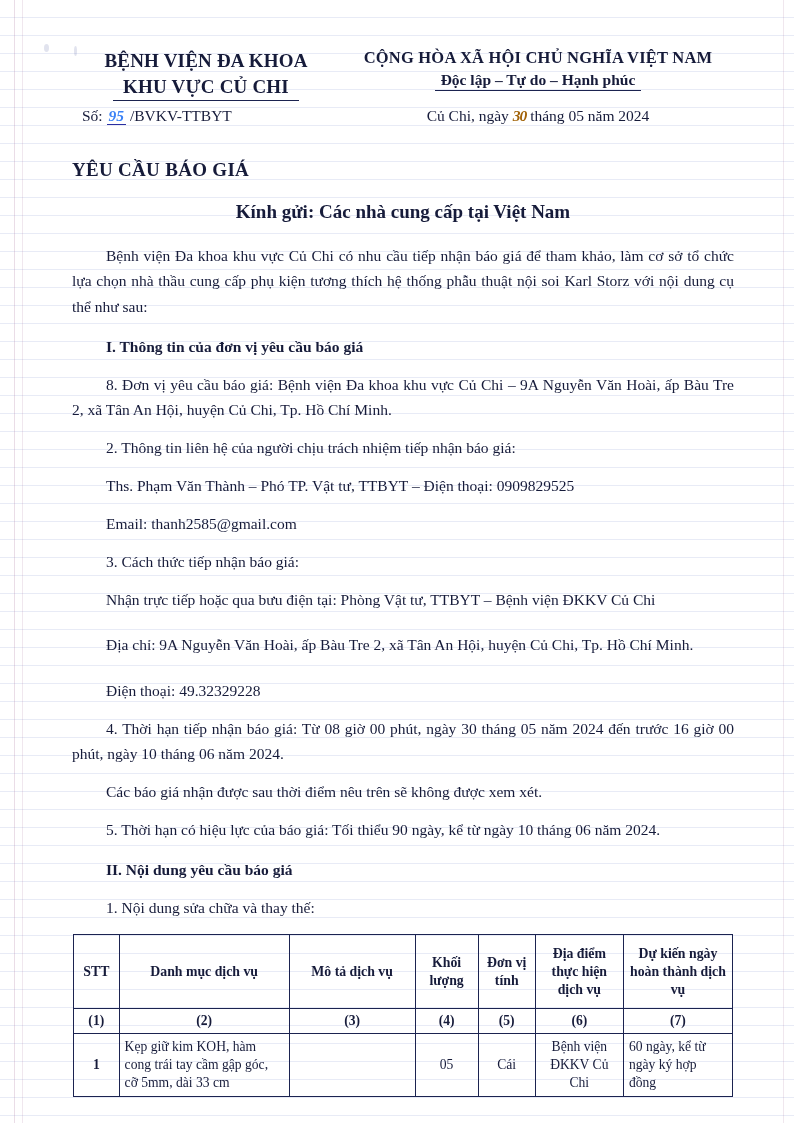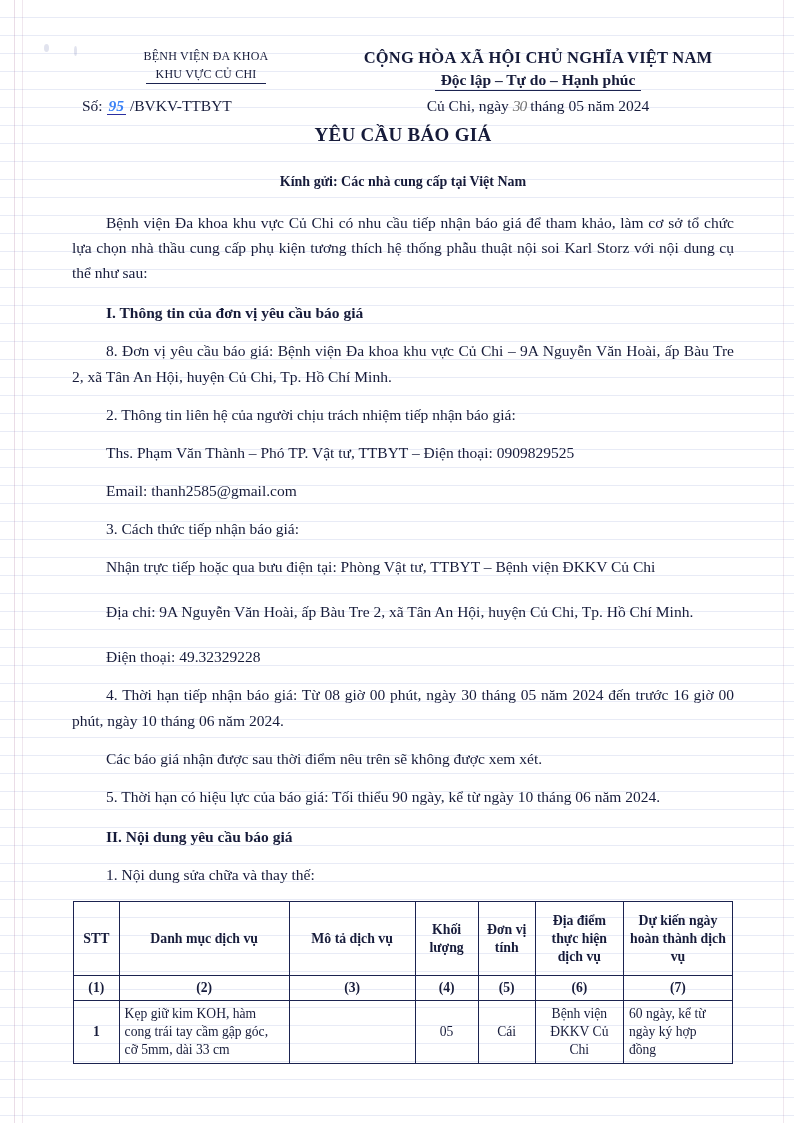--- a/index.html
+++ b/index.html
@@ -71,22 +71,22 @@
     width: 392px;
     text-align: center;
     padding-top: 4px;
   }
   .org-line1 {
     font-size: 15.5px;
     letter-spacing: .2px;
     white-space: nowrap;
   }
   .org-line2, .org-line3 {
-    font-size: 12px;
-    font-weight: normal;
+    font-size: 19px;
+    font-weight: bold;
     letter-spacing: .2px;
     line-height: 1.35;
   }
   .org-line3 { display: inline-block; border-bottom: 1.4px solid #1b2350; padding: 0 10px 1px; }
   .nation-line1 {
     font-size: 16.5px;
     font-weight: bold;
     letter-spacing: .2px;
     white-space: nowrap;
   }
@@ -120,38 +120,37 @@
     padding: 0 2px;
   }
   .place-date {
     width: 392px;
     text-align: center;
     font-size: 15.5px;
     white-space: nowrap;
   }
   .place-date .hand-date {
     font-style: italic;
-    font-weight: normal;
-    color: #737373;
+    font-weight: bold;
+    color: #a16207;
     letter-spacing: -1px;
   }
 
   .doc-title {
-    text-align: center;
     font-size: 19px;
     font-weight: bold;
     letter-spacing: .3px;
-    margin-top: 9px;
+    margin-top: 34px;
   }
 
   .recipient {
     text-align: center;
-    font-size: 14px;
-    font-weight: bold;
-    margin-top: 28px;
+    font-size: 19px;
+    font-weight: bold;
+    margin-top: 20px;
   }
 
   .body-text {
     font-size: 15.5px;
     line-height: 1.62;
     margin-top: 20px;
     text-align: justify;
   }
   .indent { text-indent: 34px; }
   p { margin: 0 0 0 0; }

